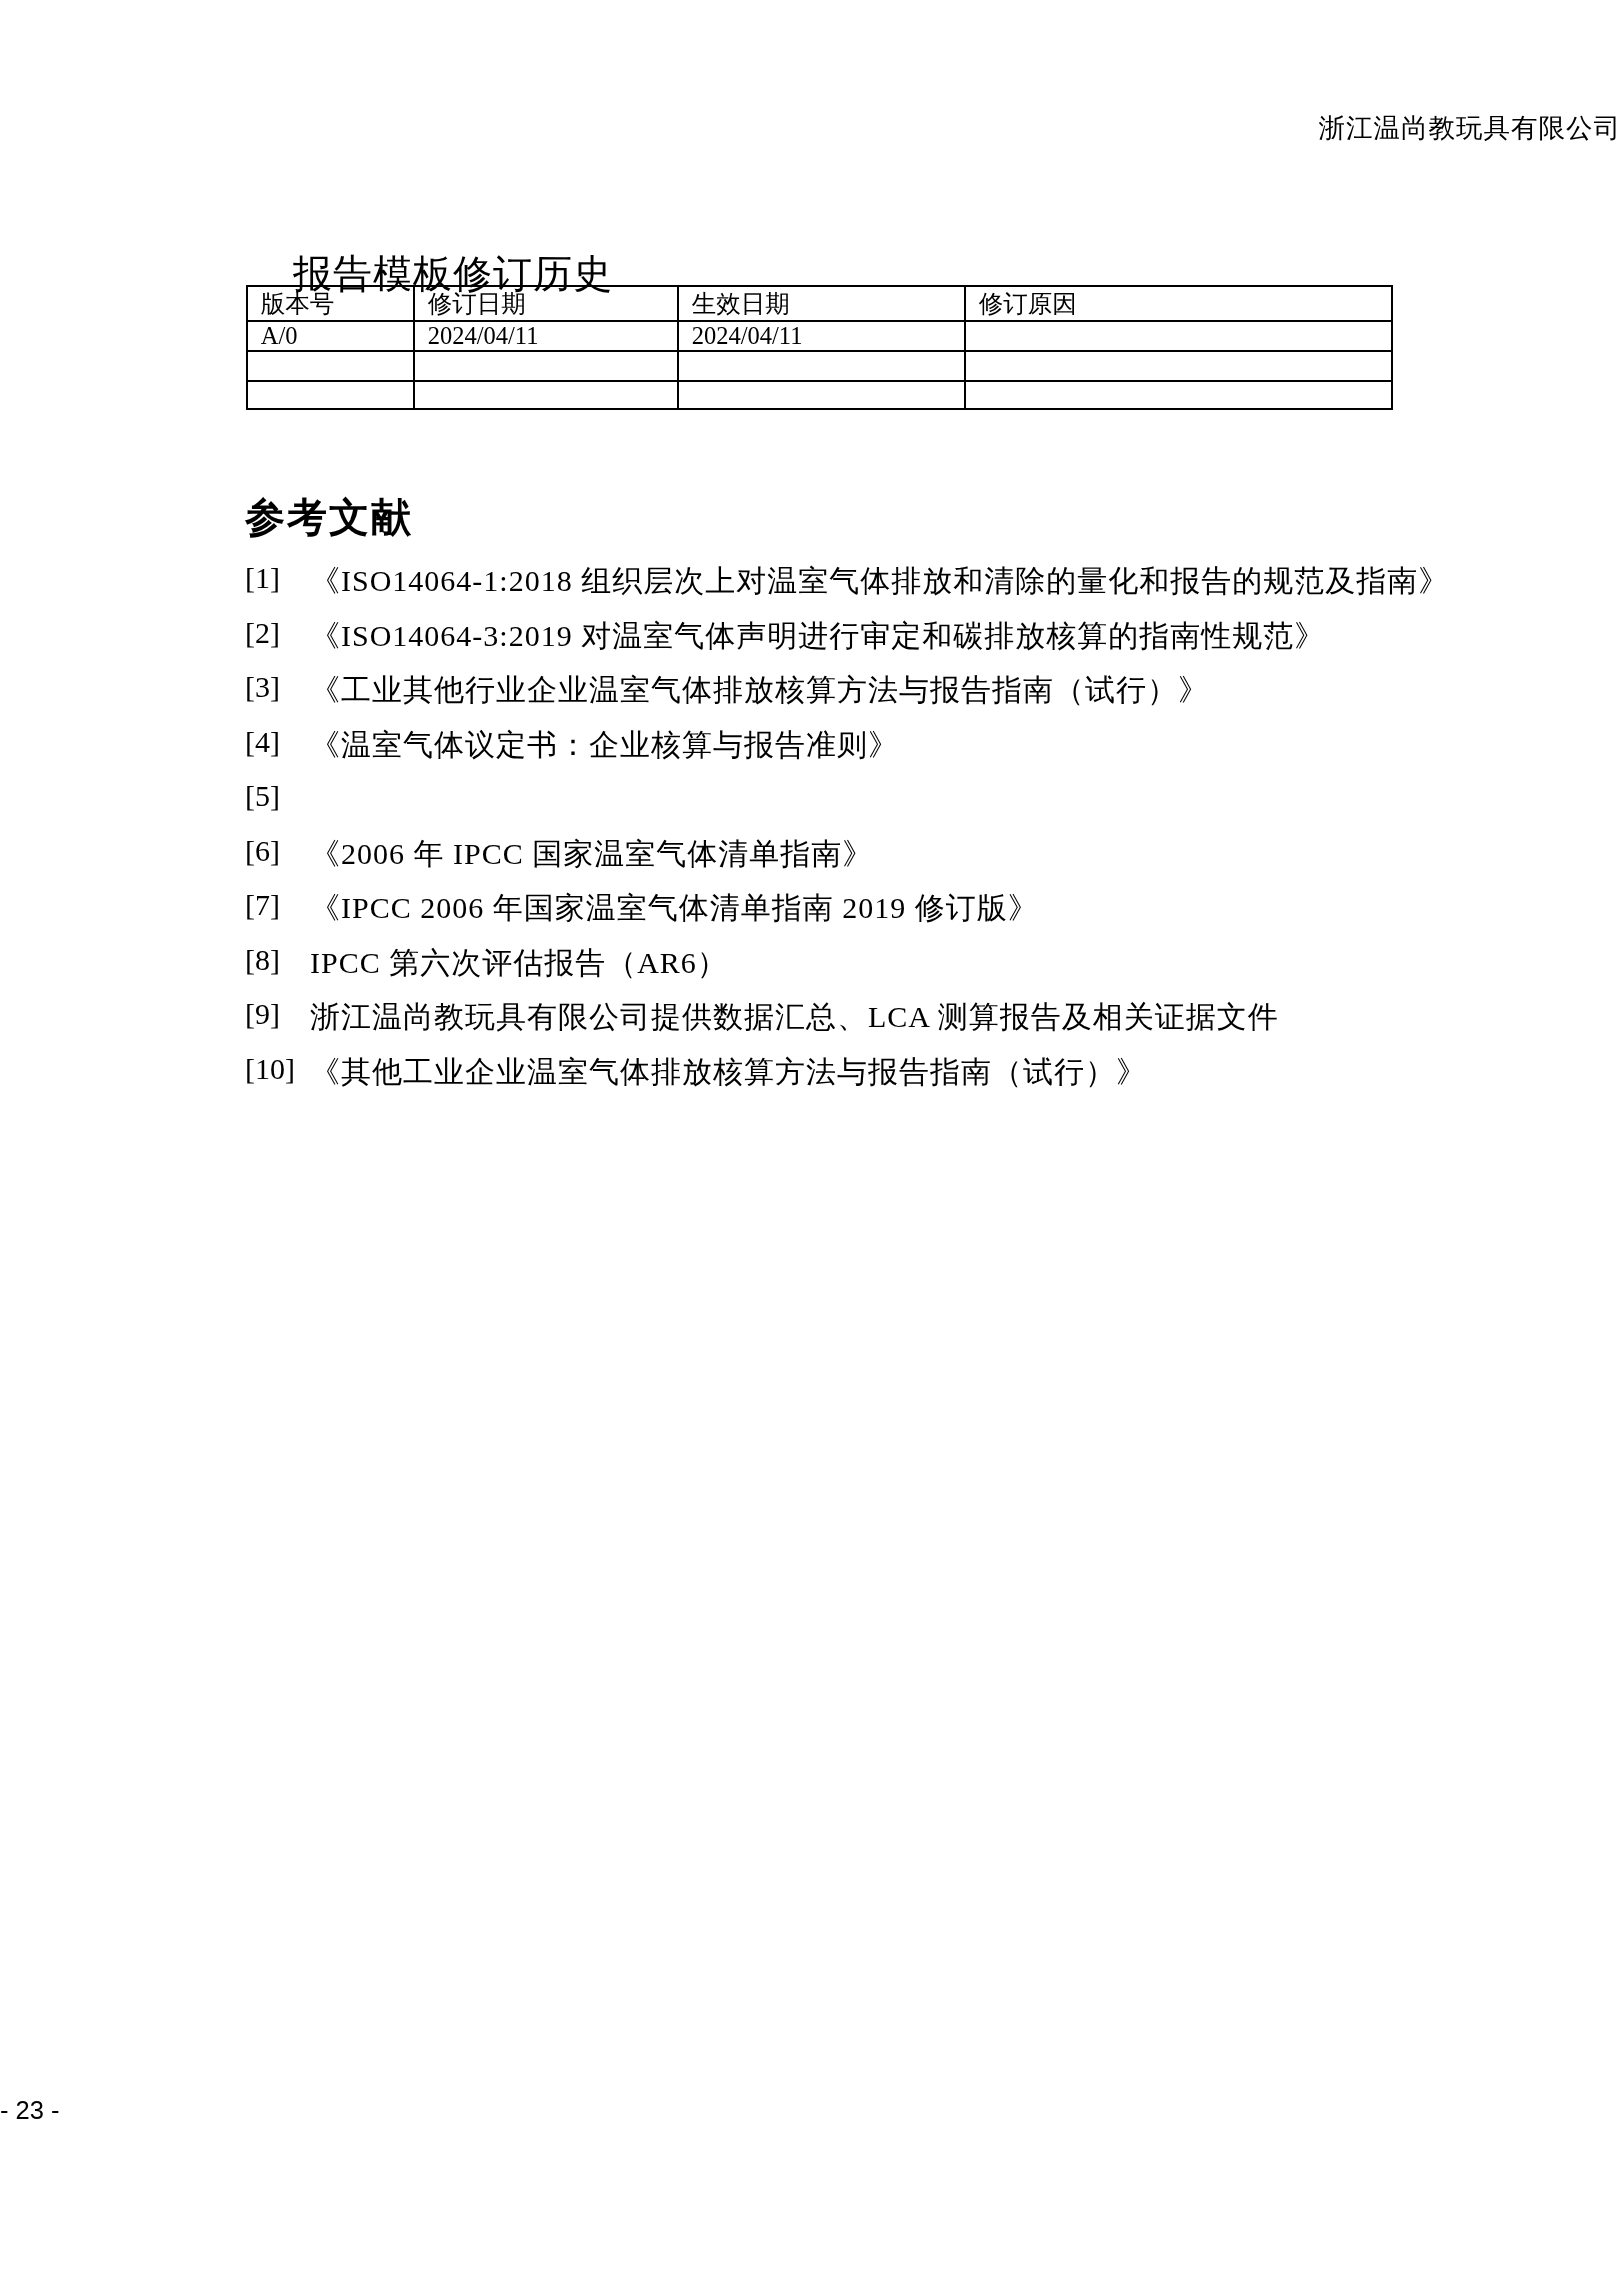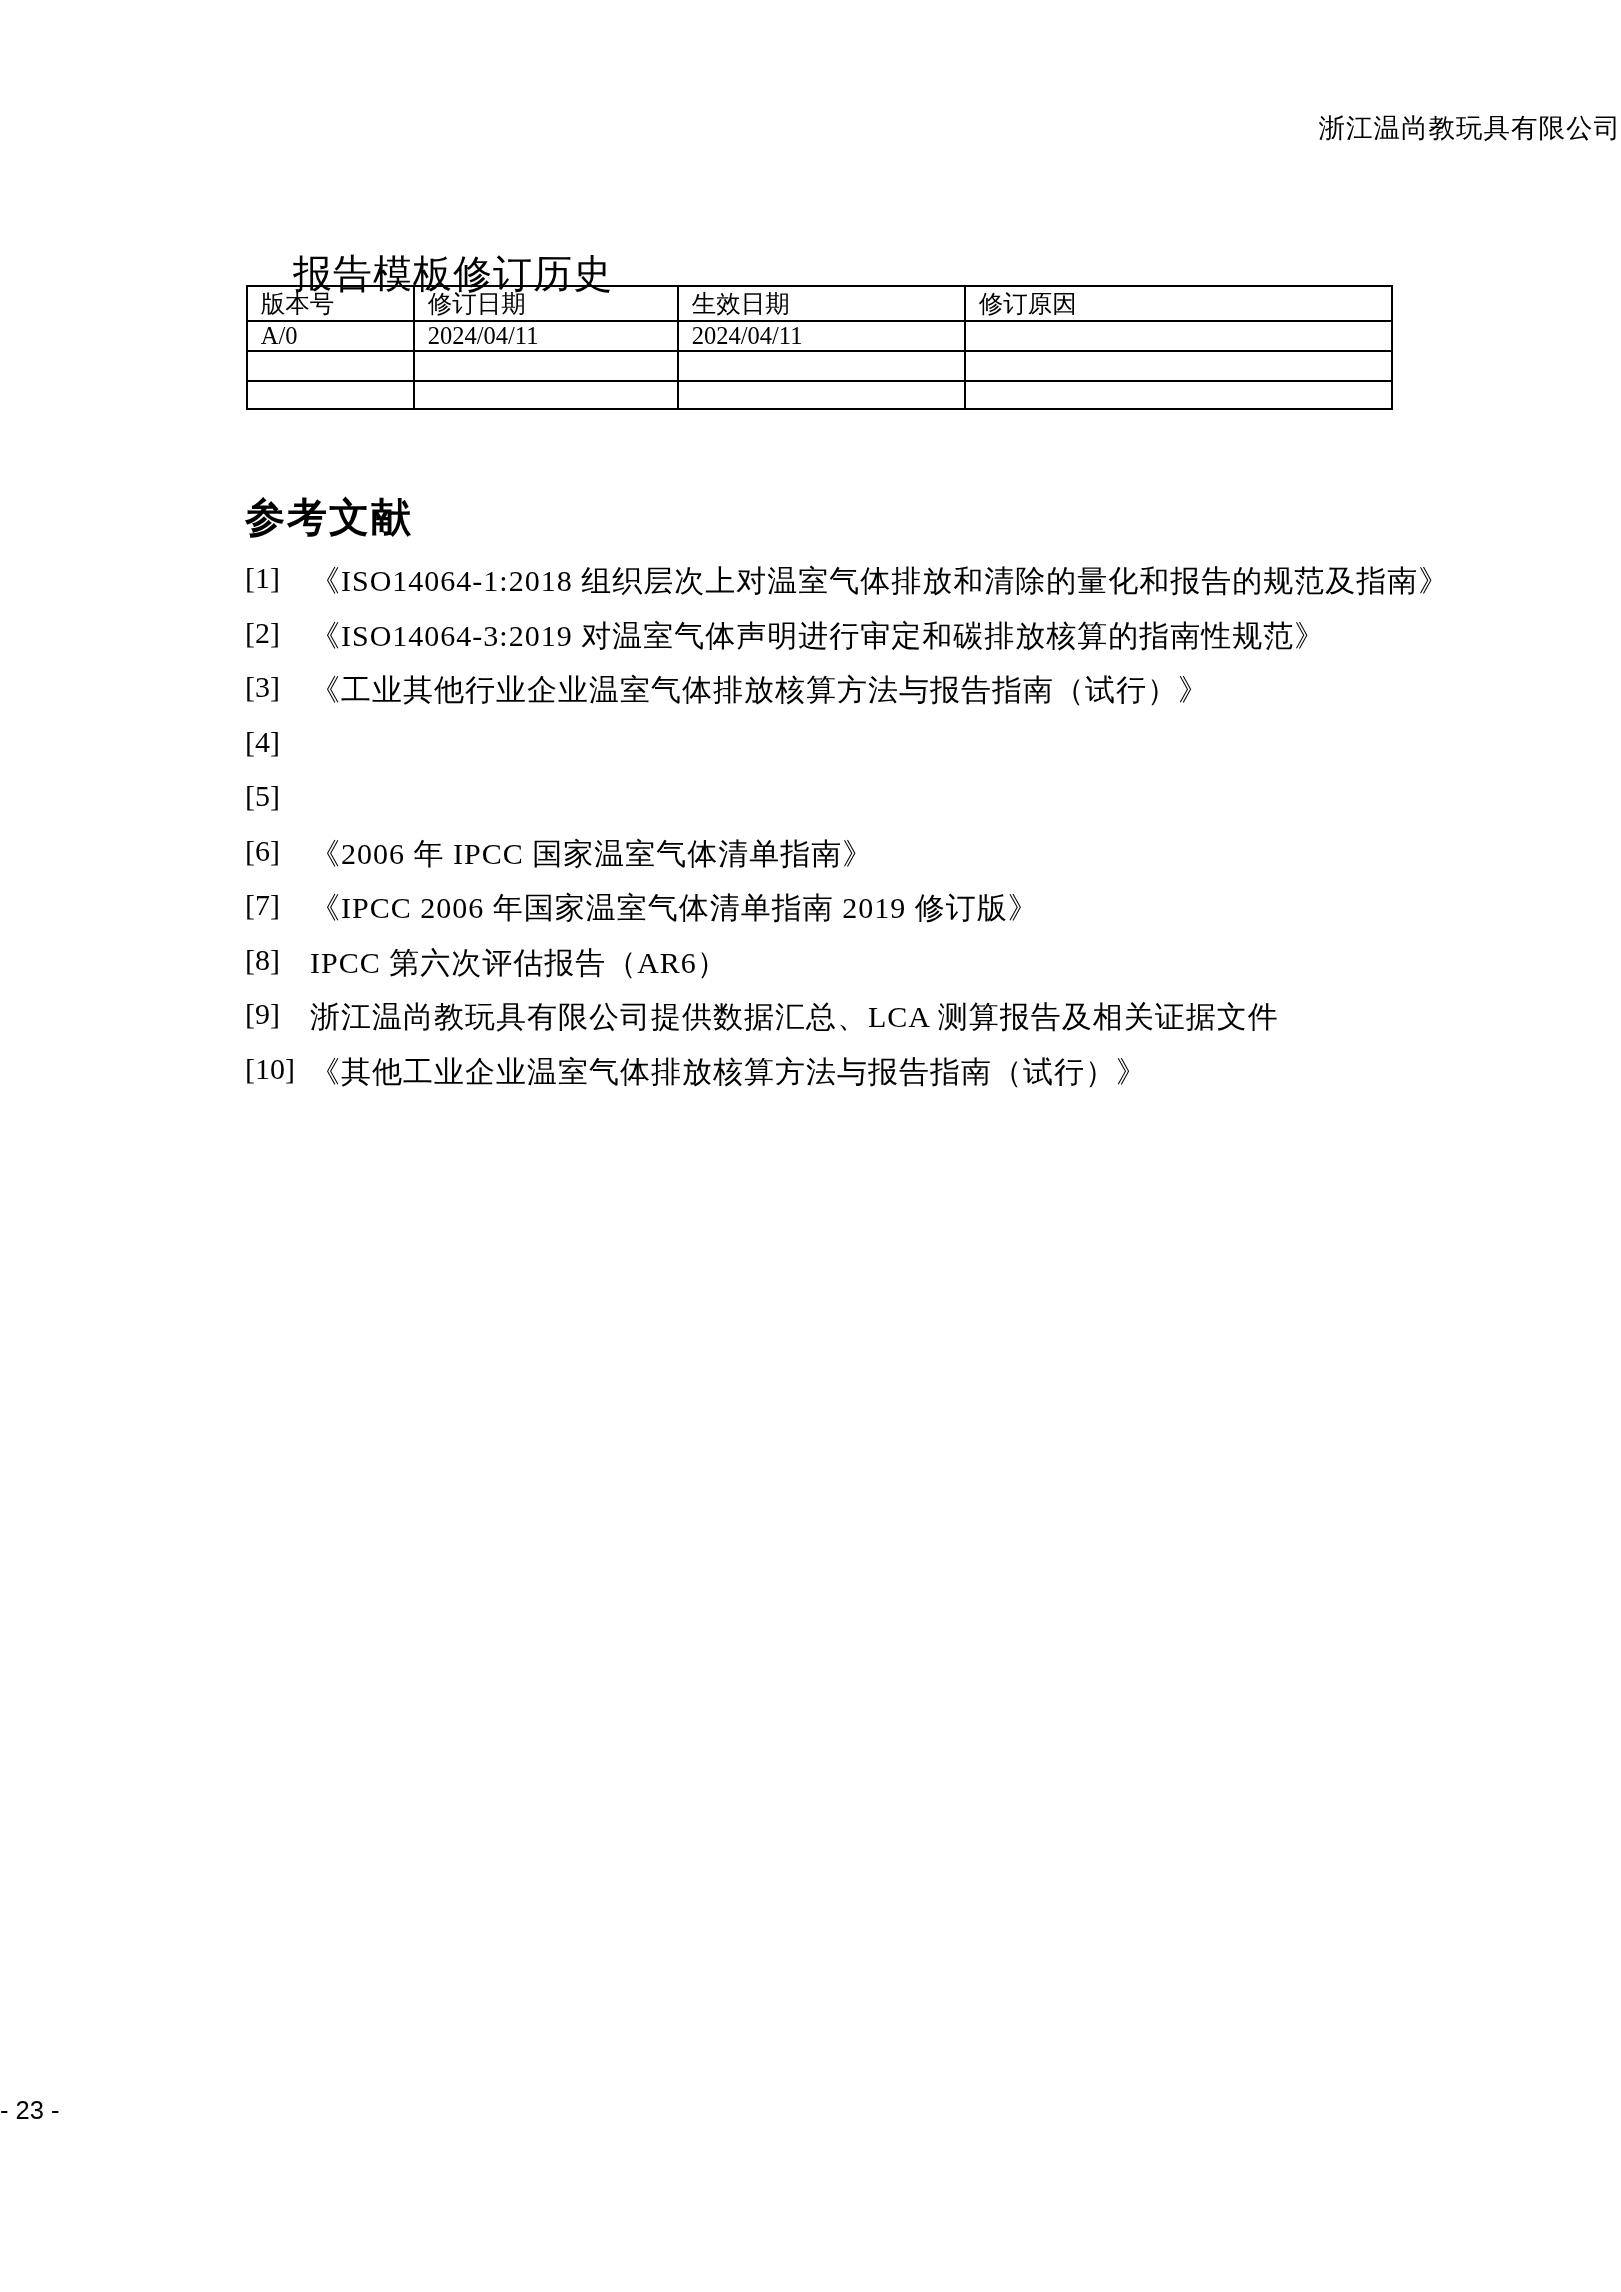--- a/index.html
+++ b/index.html
@@ -153,20 +153,21 @@
     <li class="ref-item">
       <span class="ref-num">[2]</span>
       <span class="ref-text">《ISO14064-3:2019 对温室气体声明进行审定和碳排放核算的指南性规范》</span>
     </li>
     <li class="ref-item">
       <span class="ref-num">[3]</span>
       <span class="ref-text">《工业其他行业企业温室气体排放核算方法与报告指南（试行）》</span>
     </li>
     <li class="ref-item">
       <span class="ref-num">[4]</span>
+      <span class="ref-text">《温室气体议定书：企业核算与报告准则》</span>
     </li>
     <li class="ref-item">
       <span class="ref-num">[5]</span>
     </li>
     <li class="ref-item">
       <span class="ref-num">[6]</span>
       <span class="ref-text">《2006 年 IPCC 国家温室气体清单指南》</span>
     </li>
     <li class="ref-item">
       <span class="ref-num">[7]</span>

